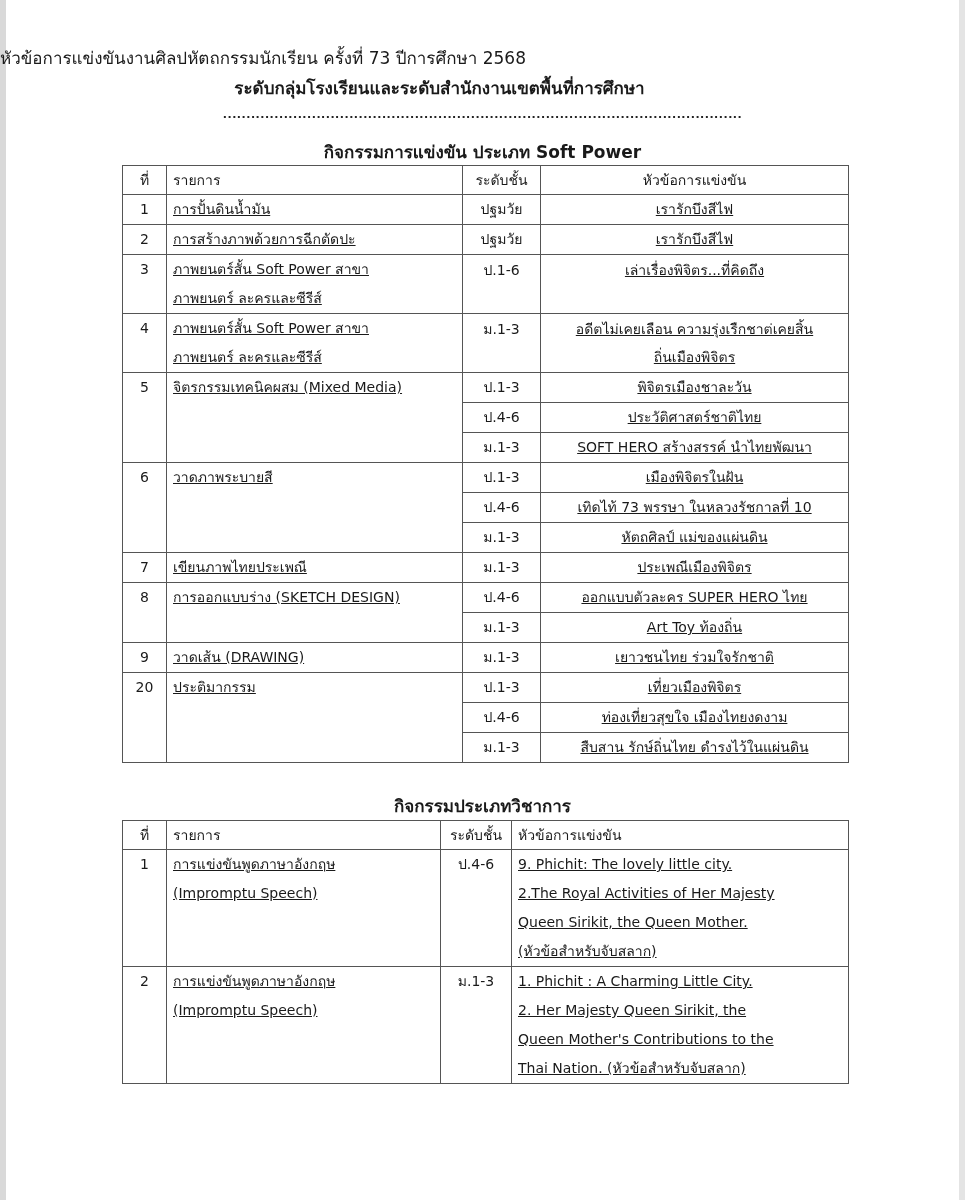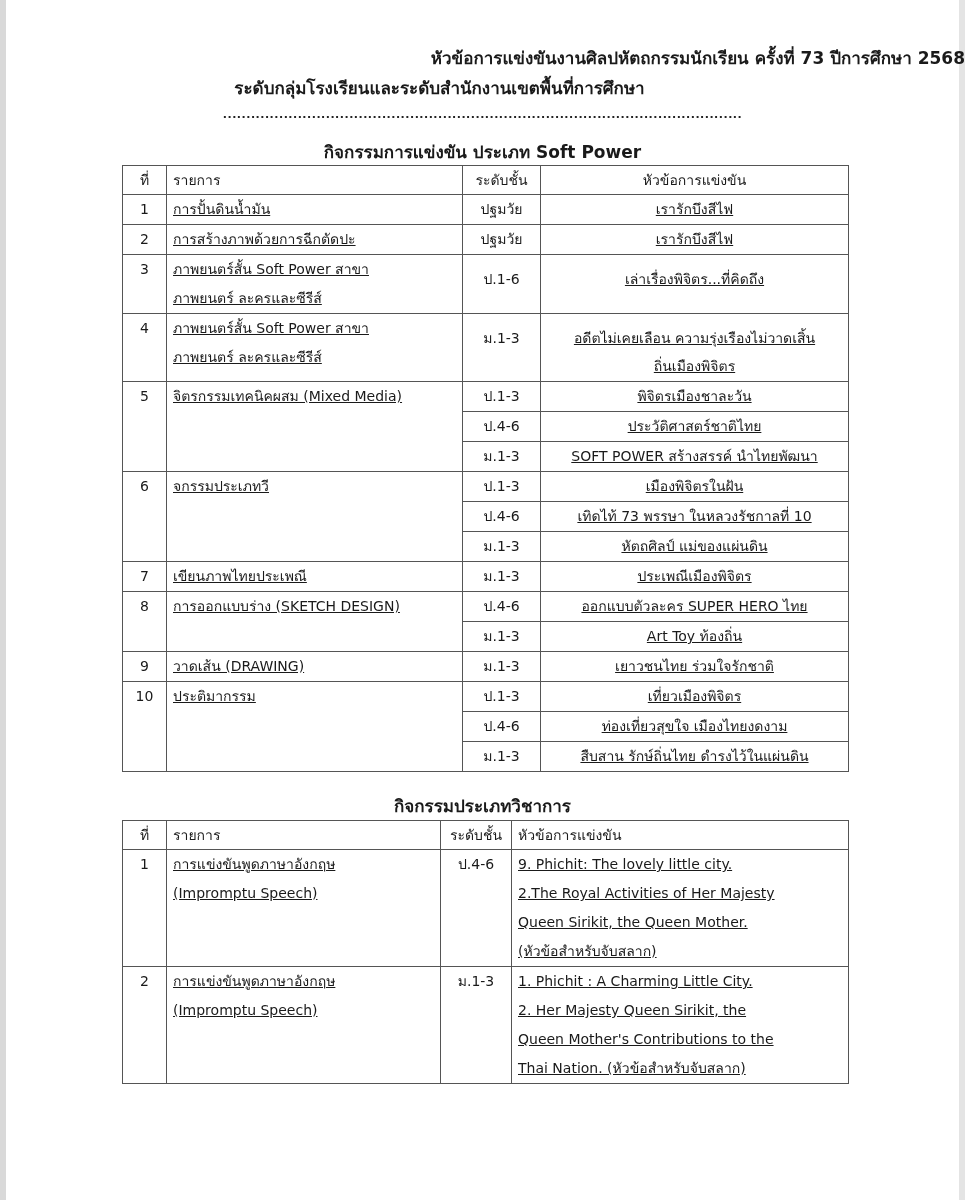--- a/index.html
+++ b/index.html
@@ -2,36 +2,36 @@
 <html><head>
 <meta charset="utf-8">
 <style>
   html, body { margin: 0; padding: 0; }
   body {
     width: 965px; height: 1200px; background: #ffffff; position: relative; overflow: hidden;
     font-family: "DejaVu Sans", "Liberation Sans", sans-serif; color: #1a1a1a;
   }
   .edge-left { position: absolute; left: 0; top: 0; width: 6px; height: 1200px; background: #d9d9d9; }
   .edge-right { position: absolute; right: 0; top: 0; width: 6px; height: 1200px; background: #e4e4e4; }
-  .title1 { position: absolute; top: 44px; left: 0; width: 965px; text-align: right; font-size: 17px; font-weight: bold; }
+  .title1 { position: absolute; top: 44px; left: 0; width: 965px; text-align: left; font-size: 17px; font-weight: normal; }
   .title2 { position: absolute; top: 74px; left: 0; width: 879px; text-align: center; font-size: 17px; font-weight: bold; }
   .dots { position: absolute; top: 108px; left: 0; width: 965px; text-align: center; font-size: 11px; letter-spacing: 0.5px; font-weight: bold; color: #222; }
   .section-title { position: absolute; left: 0; width: 965px; text-align: center; font-size: 17px; font-weight: bold; }
   .st1 { top: 138px; }
   .st2 { top: 792px; text-align: center; }
   table { position: absolute; border-collapse: collapse; font-size: 14px; }
   td, th { border: 1px solid #555; padding: 0 6px; vertical-align: top; font-weight: normal; }
   th { text-align: center; height: 28px; line-height: 28px; }
   .t1 { left: 122px; top: 165px; width: 727px; }
   .t1 td { height: 29px; line-height: 29px; }
   .t1 .c-no { width: 31px; text-align: center; }
   .t1 .c-item { width: 283px; text-align: left; }
   .t1 .c-level { width: 65px; text-align: center; }
   .t1 .c-topic { text-align: center; }
-  .t1 td.tall { line-height: 28px; padding-top: 10px; padding-bottom: 1px; }
+  .t1 td.tall { line-height: 28px; padding-top: 1px; padding-bottom: 1px; }
   .t2 { left: 122px; top: 820px; width: 727px; }
   .t2 td { line-height: 29px; }
   .t2 .c-no { width: 31px; text-align: center; }
   .t2 .c-item { width: 261px; text-align: left; }
   .t2 .c-level { width: 58px; text-align: center; }
   .t2 .c-topic { text-align: left; }
   .line { display: block; text-decoration: underline; }
 </style>
 </head>
 <body>
@@ -86,21 +86,21 @@
         </td>
       </tr>
       <tr>
         <td class="c-no" rowspan="1">4</td>
         <td class="c-item" rowspan="1">
           <span class="line">ภาพยนตร์สั้น Soft Power สาขา</span>
           <span class="line">ภาพยนตร์ ละครและซีรีส์</span>
         </td>
         <td class="c-level tall">ม.1-3</td>
         <td class="c-topic tall">
-          <span class="line">อดีตไม่เคยเลือน  ความรุ่งเรืองไม่วาดเสิ้น</span>
+          <span class="line">อดีตไม่เคยเลือน  ความรุ่งเรืกชาต่เคยสิ้น</span>
           <span class="line">ถิ่นเมืองพิจิตร</span>
         </td>
       </tr>
       <tr>
         <td class="c-no" rowspan="3">5</td>
         <td class="c-item" rowspan="3">
           <span class="line">จิตรกรรมเทคนิคผสม (Mixed Media)</span>
         </td>
         <td class="c-level">ป.1-3</td>
         <td class="c-topic">
@@ -109,27 +109,27 @@
       </tr>
       <tr>
         <td class="c-level">ป.4-6</td>
         <td class="c-topic">
           <span class="line">ประวัติศาสตร์ชาติไทย</span>
         </td>
       </tr>
       <tr>
         <td class="c-level">ม.1-3</td>
         <td class="c-topic">
-          <span class="line">SOFT POWER สร้างสรรค์ นำไทยพัฒนา</span>
+          <span class="line">SOFT HERO สร้างสรรค์ นำไทยพัฒนา</span>
         </td>
       </tr>
       <tr>
         <td class="c-no" rowspan="3">6</td>
         <td class="c-item" rowspan="3">
-          <span class="line">จกรรมประเภทวี</span>
+          <span class="line">วาดภาพระบายสี</span>
         </td>
         <td class="c-level">ป.1-3</td>
         <td class="c-topic">
           <span class="line">เมืองพิจิตรในฝัน</span>
         </td>
       </tr>
       <tr>
         <td class="c-level">ป.4-6</td>
         <td class="c-topic">
           <span class="line">เทิดไท้ 73 พรรษา ในหลวงรัชกาลที่ 10</span>
@@ -171,21 +171,21 @@
         <td class="c-no" rowspan="1">9</td>
         <td class="c-item" rowspan="1">
           <span class="line">วาดเส้น (DRAWING)</span>
         </td>
         <td class="c-level">ม.1-3</td>
         <td class="c-topic">
           <span class="line">เยาวชนไทย ร่วมใจรักชาติ</span>
         </td>
       </tr>
       <tr>
-        <td class="c-no" rowspan="3">10</td>
+        <td class="c-no" rowspan="3">20</td>
         <td class="c-item" rowspan="3">
           <span class="line">ประติมากรรม</span>
         </td>
         <td class="c-level">ป.1-3</td>
         <td class="c-topic">
           <span class="line">เที่ยวเมืองพิจิตร</span>
         </td>
       </tr>
       <tr>
         <td class="c-level">ป.4-6</td>

